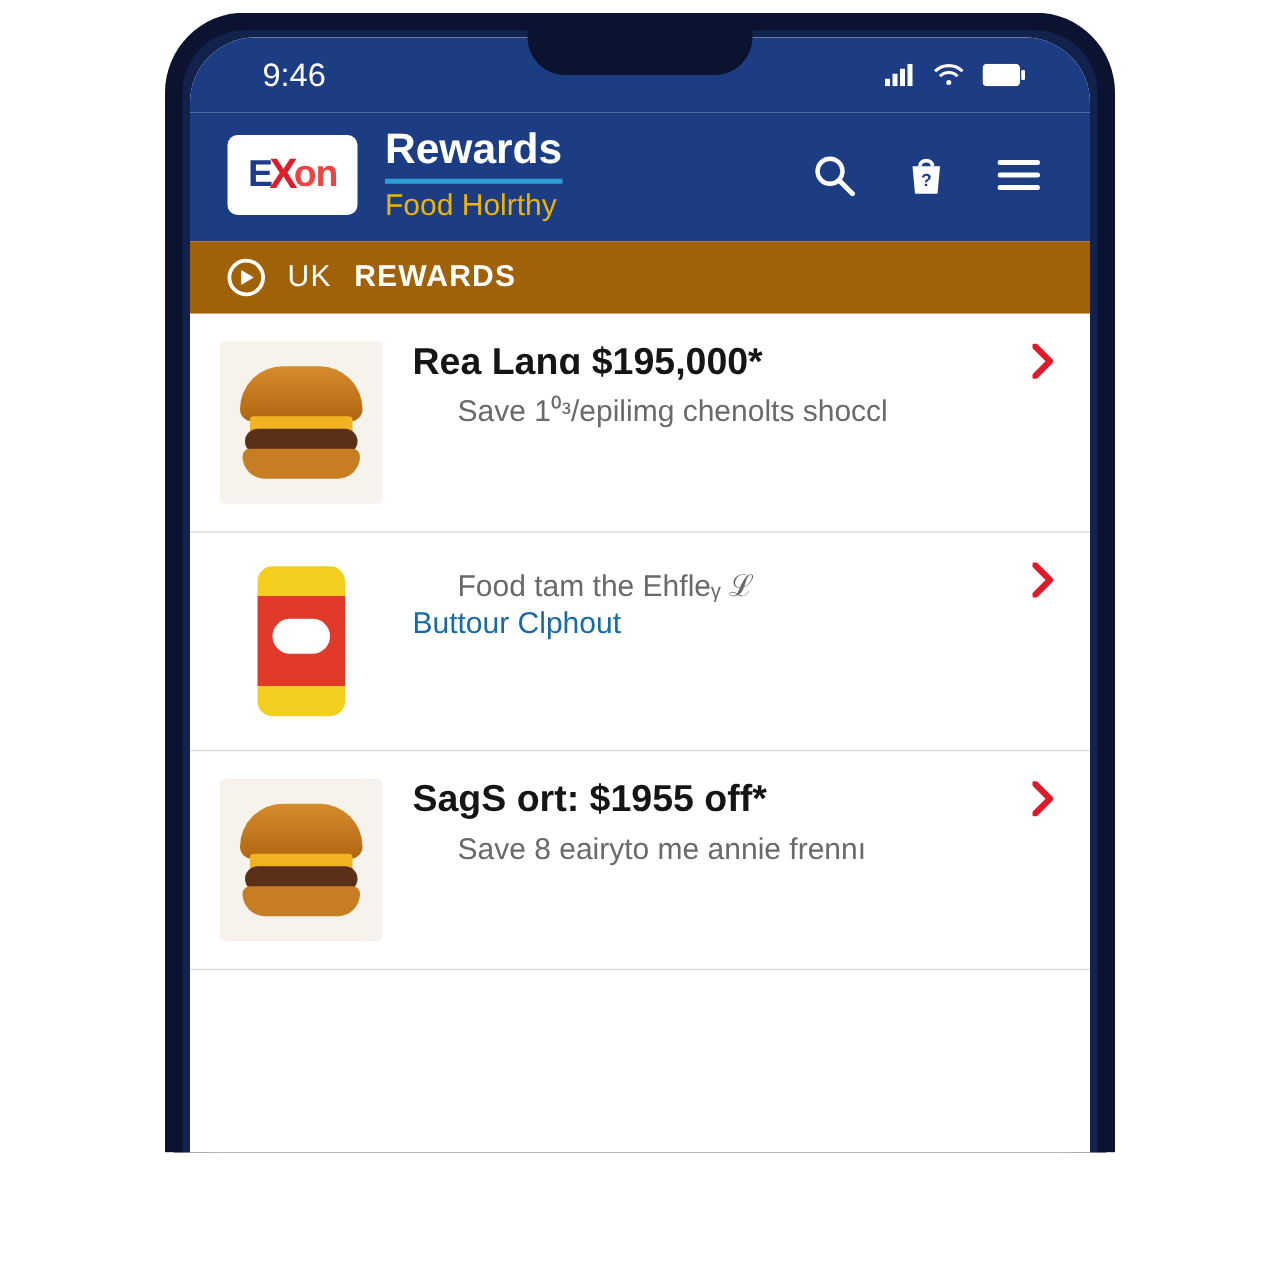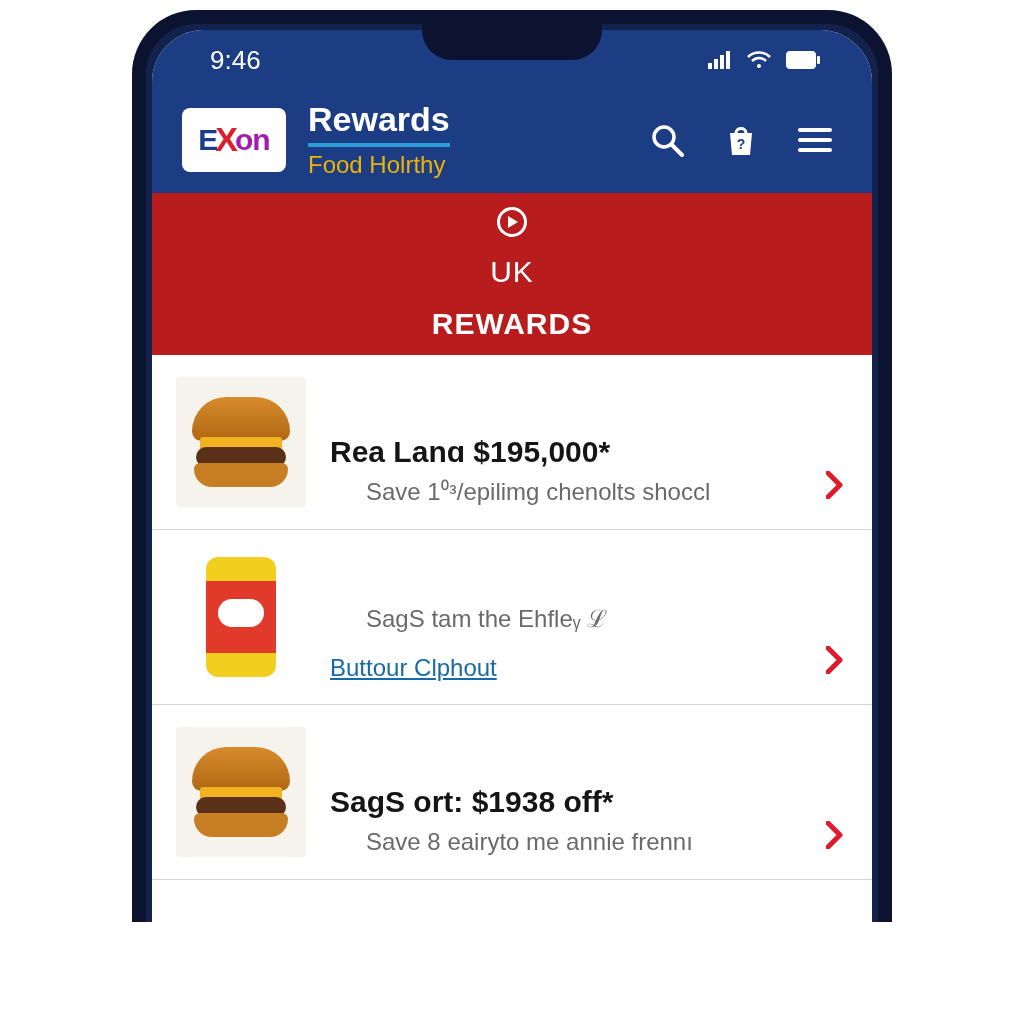--- a/index.html
+++ b/index.html
@@ -51,59 +51,59 @@
   }
   .logo-badge {
      background:#fff; border-radius:8px;
      width:104px; height:64px;
      display:flex; align-items:center; justify-content:center;
      font-weight:800; font-size:30px;
      letter-spacing:-1px;
   }
   .logo-badge .e { color:#1b3b8b; }
   .logo-badge .x { color:#dc1e2d; font-size:34px; margin:0 -2px;}
-  .logo-badge .on { color:#a21caf; }
+  .logo-badge .on { color:#ef4444; }
   .header-titles { flex:1; color:#fff; }
   .header-title { font-size:34px; font-weight:700; }
   .header-title.underline { display:inline-block; padding-bottom:4px; border-bottom:4px solid #2a9ed6; }
   .header-sub { font-size:24px; font-weight:400; color:#eab308; margin-top:4px; }
   .header-actions { display:flex; align-items:center; gap:40px; margin-right:10px;}
   .header-actions .icon-btn { color:#fff; width:34px; height:34px; display:flex; align-items:center; justify-content:center;}
   
   .subbanner {
-     background:#b91c1c;
+     background:#a16207;
      padding: 14px 30px;
      display:flex; align-items:center; gap:18px;
-     color:#fff; font-size:30px; letter-spacing:1px;flex-direction:column;
+     color:#fff; font-size:24px; letter-spacing:1px;
   }
   .play-circ {
      width:30px; height:30px; border:3px solid #fff; border-radius:50%;
      display:flex; align-items:center; justify-content:center;
   }
   .sub-uk { font-weight:400; }
   .sub-rewards { font-weight:800; }
   
   .list { background:#fff; flex:1; overflow:hidden;}
   .row {
-     display:flex; align-items:flex-end; gap:24px;
+     display:flex; align-items:flex-start; gap:24px;
      padding: 22px 28px 22px 24px;
      border-bottom:1px solid #d6d6d6;
   }
   .thumb {
      width:130px; height:130px;
      flex-shrink:0;
      display:flex; align-items:center; justify-content:center;
      background:#f6f3ed;
      border-radius:4px;
   }
   .thumb.plain { background:transparent; }
   .row-text { flex:1; }
   .row-title { font-size:30px; font-weight:800; color:#151515; line-height:1.15;}
   .row-desc { font-size:24px; color:#6a6a6a; margin-top:6px; line-height:1.3;margin-left:36px;}
-  .row-link { color:#176aa6; font-size:24px; margin-top:20px;text-decoration:underline;}
+  .row-link { color:#176aa6; font-size:24px; margin-top:0;}
   .chev { color:#e01a2b; font-size:34px; font-weight:900;}
   
   .burger { position:relative; width:110px; height:90px;}
   .burger .bun-top{position:absolute;left:6px;top:0;width:98px;height:44px;background:linear-gradient(#d68b2c,#b06712);border-radius:50px 50px 14px 14px;}
   .burger .cheese{position:absolute;left:14px;top:40px;width:82px;height:14px;background:#f2b322;border-radius:3px;}
   .burger .patty{position:absolute;left:10px;top:50px;width:90px;height:20px;background:#5a3018;border-radius:10px;}
   .burger .bun-bot{position:absolute;left:8px;top:66px;width:94px;height:24px;background:#c77d22;border-radius:10px 10px 30px 30px;}
   .can {
      width:70px; height:120px; border-radius:12px;
      background:linear-gradient(#f2ce1e 0%,#f2ce1e 20%,#e13a2a 20%,#e13a2a 80%,#f2ce1e 80%);
@@ -216,42 +216,42 @@
               <path d="M2 2 L14 14 L2 26" fill="none" stroke="#e01a2b" stroke-width="5" stroke-linecap="round" stroke-linejoin="round"></path>
             </svg>
         </div>
       </div>
 
       <div class="row">
         <div class="thumb plain">
             <div class="can"></div>
           </div>
         <div class="row-text">
-          <div class="row-desc">SagS tam the Ehfleᵧ ℒ</div>
+          <div class="row-desc">Food tam the Ehfleᵧ ℒ</div>
           <div class="row-link">Buttour Clphout</div>
         </div>
         <div class="chev">
           <svg width="18" height="28" viewBox="0 0 18 28">
               <path d="M2 2 L14 14 L2 26" fill="none" stroke="#e01a2b" stroke-width="5" stroke-linecap="round" stroke-linejoin="round"></path>
             </svg>
         </div>
       </div>
 
 
       <div class="row">
         <div class="thumb">
             <div class="burger">
               <div class="bun-top"></div>
               <div class="cheese"></div>
               <div class="patty"></div>
               <div class="bun-bot"></div>
             </div>
           </div>
         <div class="row-text">
-          <div class="row-title">SagS ort: $1938 off*</div>
+          <div class="row-title">SagS ort: $1955 off*</div>
           <div class="row-desc">Save 8 eairyto me annie frennı</div>
         </div>
         <div class="chev">
           <svg width="18" height="28" viewBox="0 0 18 28">
               <path d="M2 2 L14 14 L2 26" fill="none" stroke="#e01a2b" stroke-width="5" stroke-linecap="round" stroke-linejoin="round"></path>
             </svg>
         </div>
       </div>
     </div>
 

